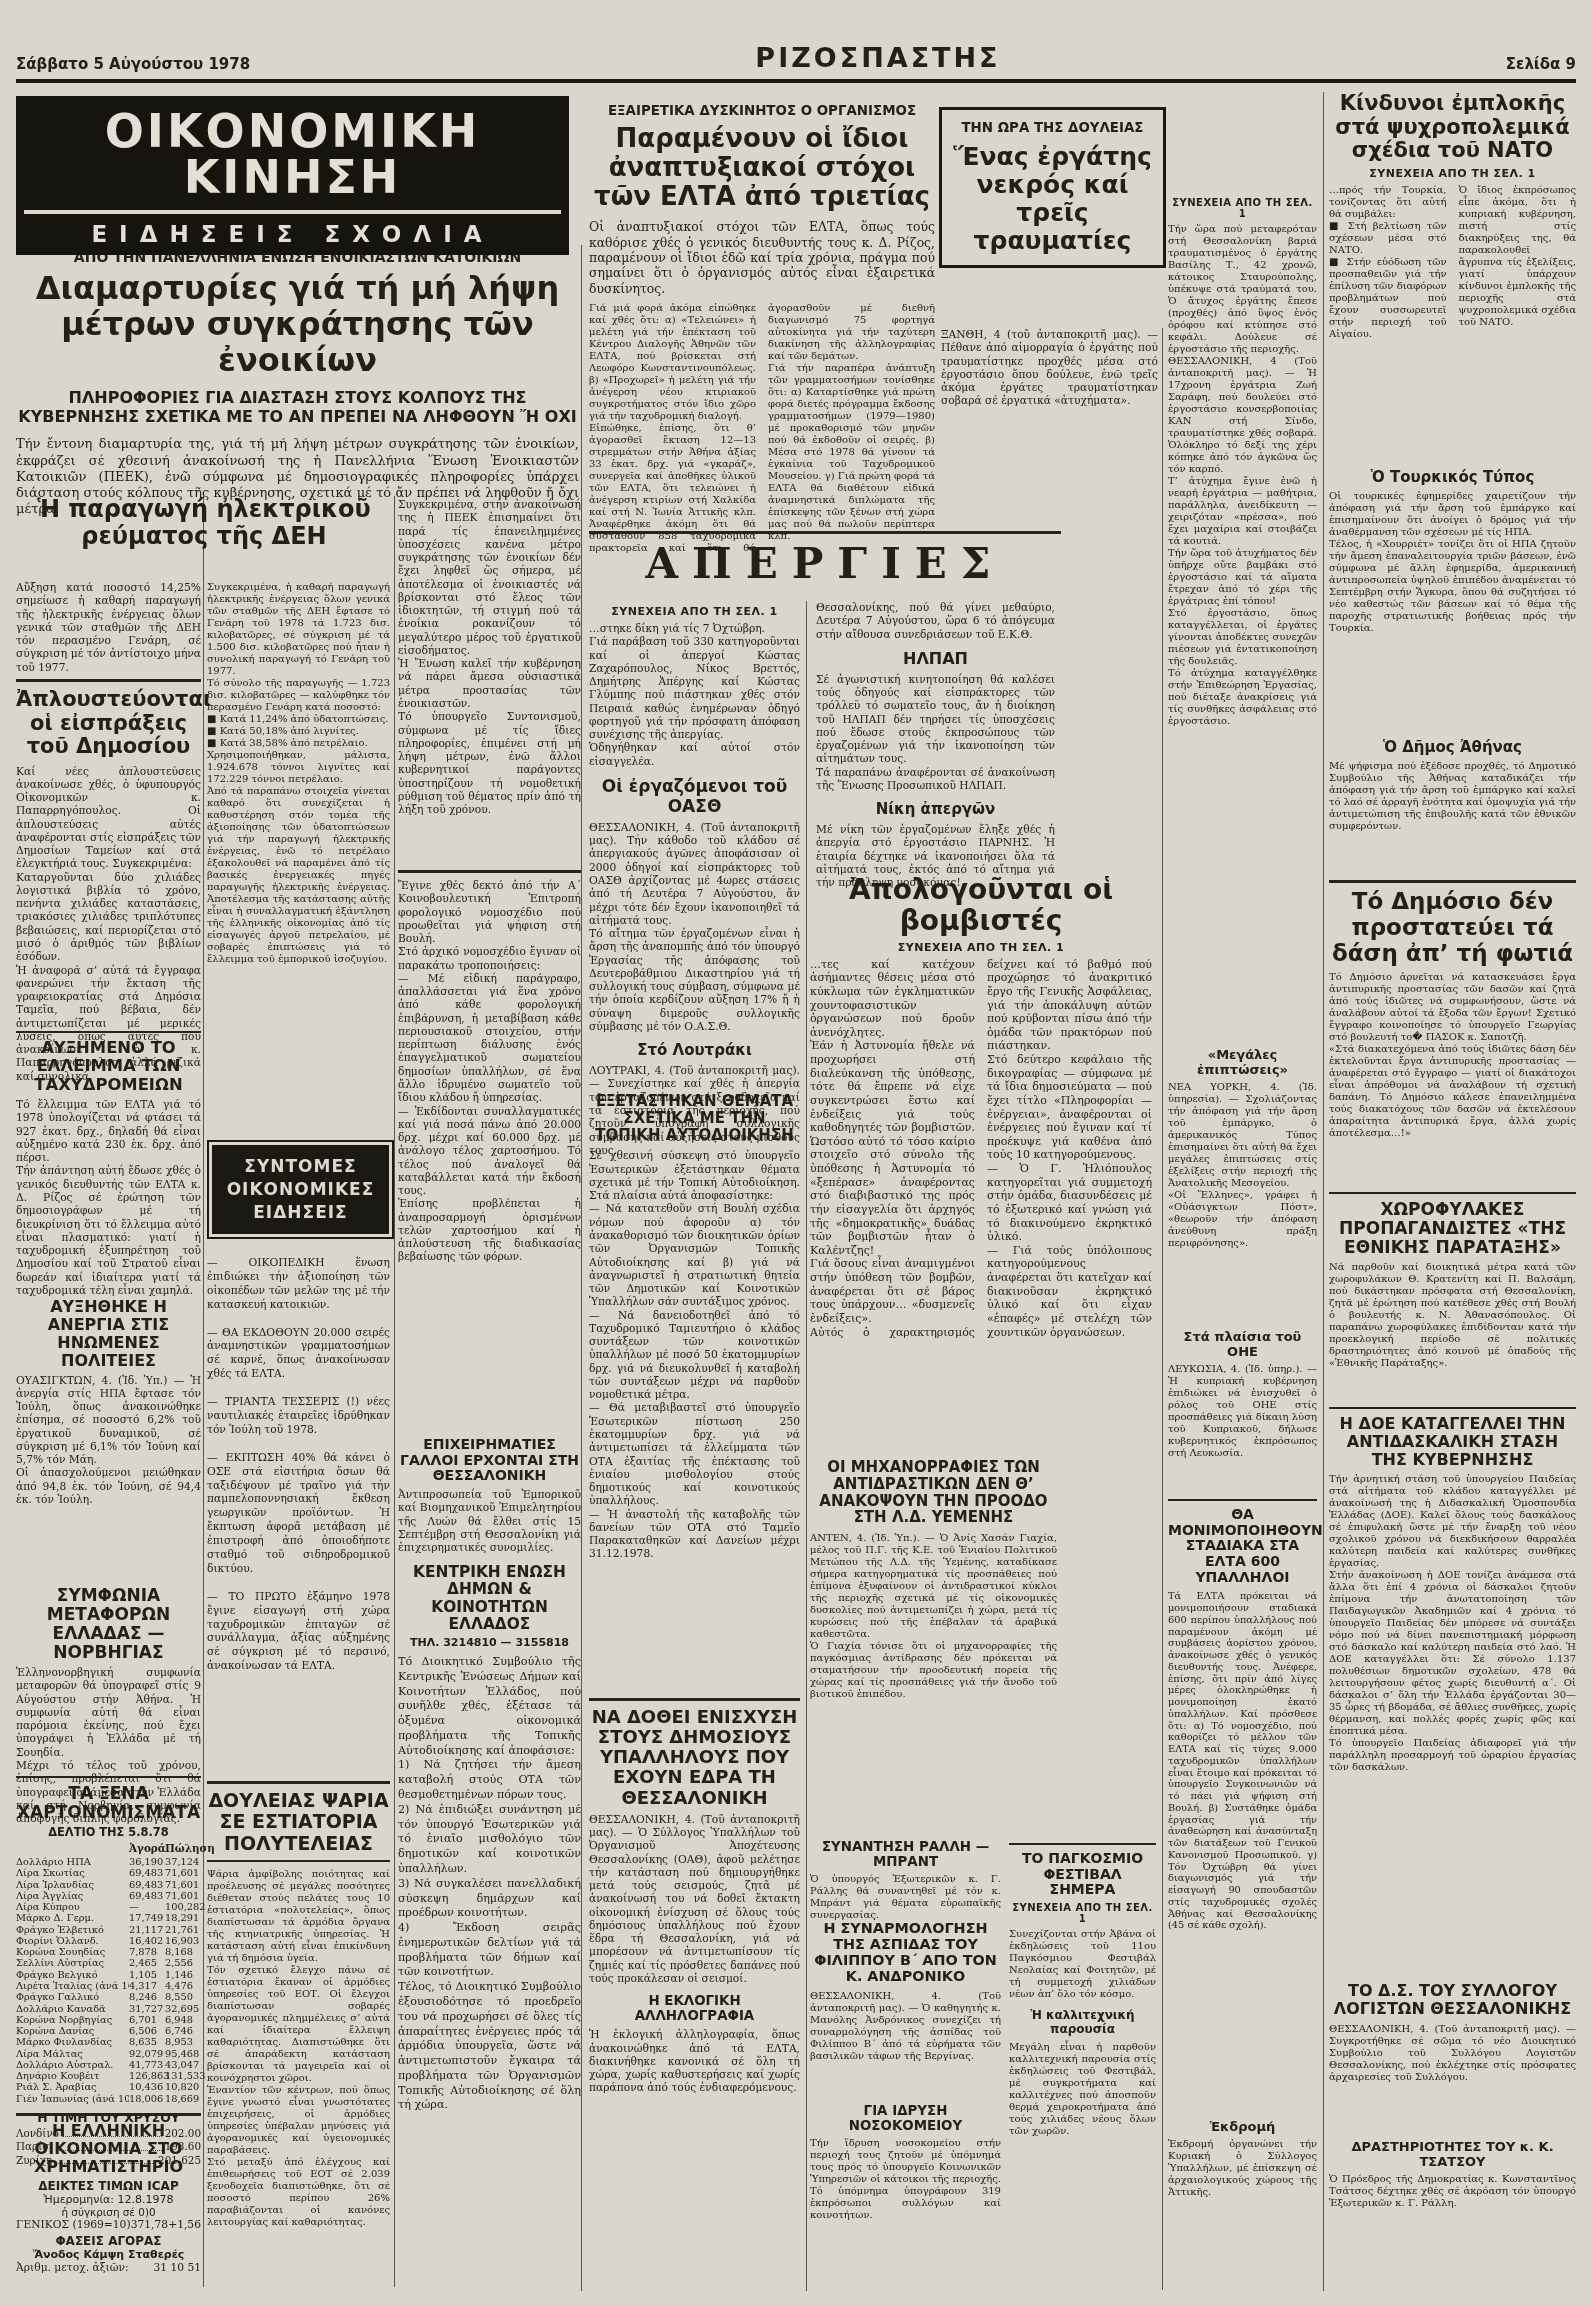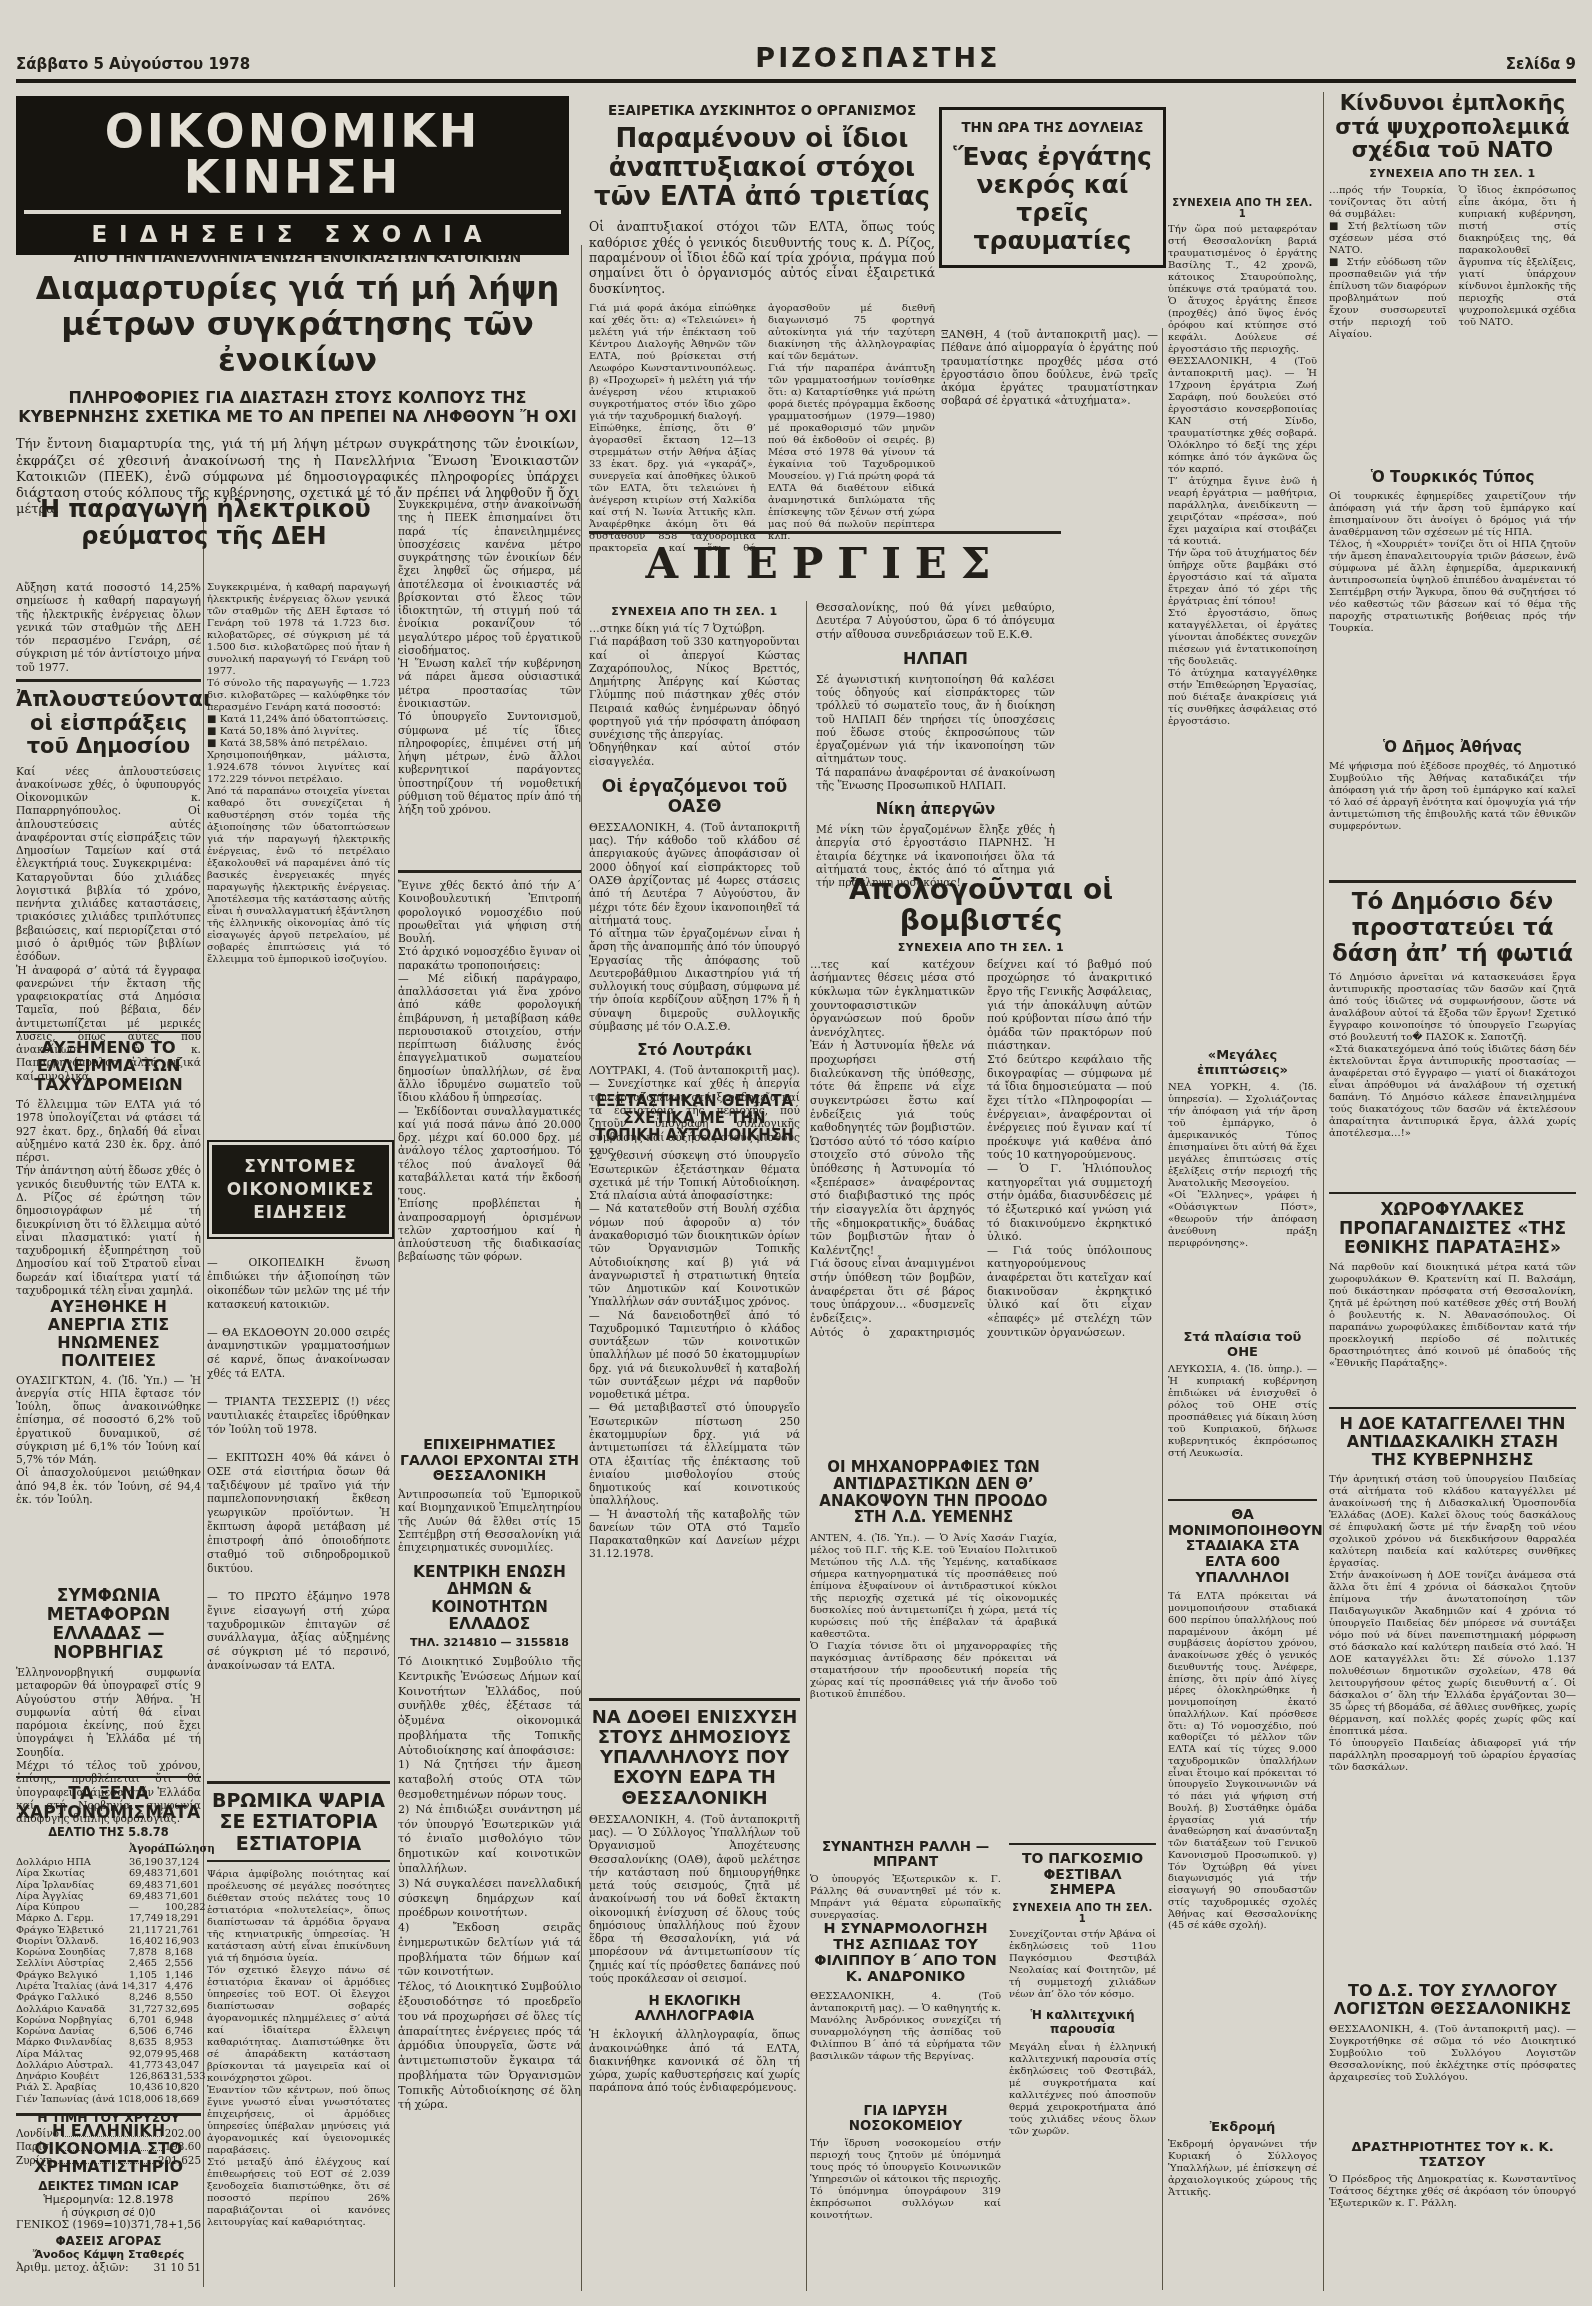--- a/index.html
+++ b/index.html
@@ -277,21 +277,21 @@
 — ΘΑ ΕΚΔΟΘΟΥΝ 20.000 σειρές ἀναμνηστικῶν γραμματοσήμων σέ καρνέ, ὅπως ἀνακοίνωσαν χθές τά ΕΛΤΑ.
 
 — ΤΡΙΑΝΤΑ ΤΕΣΣΕΡΙΣ (!) νέες ναυτιλιακές ἑταιρεῖες ἱδρύθηκαν τόν Ἰούλη τοῦ 1978.
 
 — ΕΚΠΤΩΣΗ 40% θά κάνει ὁ ΟΣΕ στά εἰσιτήρια ὅσων θά ταξιδέψουν μέ τραῖνο γιά τήν παμπελοποννησιακή ἔκθεση γεωργικῶν προϊόντων. Ἡ ἔκπτωση ἀφορᾶ μετάβαση μέ ἐπιστροφή ἀπό ὁποιοδήποτε σταθμό τοῦ σιδηροδρομικοῦ δικτύου.
 
 — ΤΟ ΠΡΩΤΟ ἑξάμηνο 1978 ἔγινε εἰσαγωγή στή χώρα ταχυδρομικῶν ἐπιταγῶν σέ συνάλλαγμα, ἀξίας αὐξημένης σέ σύγκριση μέ τό περσινό, ἀνακοίνωσαν τά ΕΛΤΑ.</div>
 
   <div class="blk" style="left:207px;top:1775px;width:183px">
     <div class="thickrule"></div>
-    <div class="hd" style="font-size:19px;margin:5px 0">ΒΡΩΜΙΚΑ ΨΑΡΙΑ ΣΕ ΕΣΤΙΑΤΟΡΙΑ ΕΣΤΙΑΤΟΡΙΑ</div>
+    <div class="hd" style="font-size:19px;margin:5px 0">ΔΟΥΛΕΙΑΣ ΨΑΡΙΑ ΣΕ ΕΣΤΙΑΤΟΡΙΑ ΠΟΛΥΤΕΛΕΙΑΣ</div>
     <div class="rule"></div>
     <div class="body sm">Ψάρια ἀμφίβολης ποιότητας καί προέλευσης σέ μεγάλες ποσότητες διέθεταν στούς πελάτες τους 10 ἑστιατόρια «πολυτελείας», ὅπως διαπίστωσαν τά ἁρμόδια ὄργανα τῆς κτηνιατρικῆς ὑπηρεσίας. Ἡ κατάσταση αὐτή εἶναι ἐπικίνδυνη γιά τή δημόσια ὑγεία.
 Τόν σχετικό ἔλεγχο πάνω σέ ἑστιατόρια ἔκαναν οἱ ἁρμόδιες ὑπηρεσίες τοῦ ΕΟΤ. Οἱ ἔλεγχοι διαπίστωσαν σοβαρές ἀγορανομικές πλημμέλειες σ’ αὐτά καί ἰδιαίτερα ἔλλειψη καθαριότητας. Διαπιστώθηκε ὅτι σέ ἀπαράδεκτη κατάσταση βρίσκονται τά μαγειρεῖα καί οἱ κοινόχρηστοι χῶροι.
 Ἐναντίον τῶν κέντρων, πού ὅπως ἔγινε γνωστό εἶναι γνωστότατες ἐπιχειρήσεις, οἱ ἁρμόδιες ὑπηρεσίες ὑπέβαλαν μηνύσεις γιά ἀγορανομικές καί ὑγειονομικές παραβάσεις.
 Στό μεταξύ ἀπό ἐλέγχους καί ἐπιθεωρήσεις τοῦ ΕΟΤ σέ 2.039 ξενοδοχεῖα διαπιστώθηκε, ὅτι σέ ποσοστό περίπου 26% παραβιάζονται οἱ κανόνες λειτουργίας καί καθαριότητας.</div>
   </div>
 
   <div class="blk body" style="left:398px;top:498px;width:183px">Συγκεκριμένα, στήν ἀνακοίνωσή της ἡ ΠΕΕΚ ἐπισημαίνει ὅτι παρά τίς ἐπανειλημμένες ὑποσχέσεις κανένα μέτρο συγκράτησης τῶν ἐνοικίων δέν ἔχει ληφθεῖ ὥς σήμερα, μέ ἀποτέλεσμα οἱ ἐνοικιαστές νά βρίσκονται στό ἔλεος τῶν ἰδιοκτητῶν, τή στιγμή πού τά ἐνοίκια ροκανίζουν τό μεγαλύτερο μέρος τοῦ ἐργατικοῦ εἰσοδήματος.
 Ἡ Ἕνωση καλεῖ τήν κυβέρνηση νά πάρει ἄμεσα οὐσιαστικά μέτρα προστασίας τῶν ἐνοικιαστῶν.
 Τό ὑπουργεῖο Συντονισμοῦ, σύμφωνα μέ τίς ἴδιες πληροφορίες, ἐπιμένει στή μή λήψη μέτρων, ἐνῶ ἄλλοι κυβερνητικοί παράγοντες ὑποστηρίζουν τή νομοθετική ρύθμιση τοῦ θέματος πρίν ἀπό τή λήξη τοῦ χρόνου.</div>
@@ -411,21 +411,21 @@
     <div class="sub" style="font-size:13.4px;margin:0 0 4px">ΓΙΑ ΙΔΡΥΣΗ ΝΟΣΟΚΟΜΕΙΟΥ</div>
     <div class="body sm">Τήν ἵδρυση νοσοκομείου στήν περιοχή τους ζητοῦν μέ ὑπόμνημά τους πρός τό ὑπουργεῖο Κοινωνικῶν Ὑπηρεσιῶν οἱ κάτοικοι τῆς περιοχῆς. Τό ὑπόμνημα ὑπογράφουν 319 ἐκπρόσωποι συλλόγων καί κοινοτήτων.</div>
   </div>
 
   <div class="blk" style="left:1009px;top:1837px;width:147px">
     <div class="rule"></div>
     <div class="hd" style="font-size:14px">ΤΟ ΠΑΓΚΟΣΜΙΟ ΦΕΣΤΙΒΑΛ ΣΗΜΕΡΑ</div>
     <div class="cont" style="font-size:10px">ΣΥΝΕΧΕΙΑ ΑΠΟ ΤΗ ΣΕΛ. 1</div>
     <div class="body sm">Συνεχίζονται στήν Ἀβάνα οἱ ἐκδηλώσεις τοῦ 11ου Παγκόσμιου Φεστιβάλ Νεολαίας καί Φοιτητῶν, μέ τή συμμετοχή χιλιάδων νέων ἀπ’ ὅλο τόν κόσμο.</div>
     <div class="sub" style="font-size:12px">Ἡ καλλιτεχνική παρουσία</div>
-    <div class="body sm">Μεγάλη εἶναι ἡ ἑλληνική καλλιτεχνική παρουσία στίς ἐκδηλώσεις τοῦ Φεστιβάλ, μέ συγκροτήματα καί καλλιτέχνες πού ἀποσποῦν θερμά χειροκροτήματα ἀπό τούς χιλιάδες νέους ὅλων τῶν χωρῶν.</div>
+    <div class="body sm">Μεγάλη εἶναι ἡ παρθοῦν καλλιτεχνική παρουσία στίς ἐκδηλώσεις τοῦ Φεστιβάλ, μέ συγκροτήματα καί καλλιτέχνες πού ἀποσποῦν θερμά χειροκροτήματα ἀπό τούς χιλιάδες νέους ὅλων τῶν χωρῶν.</div>
   </div>
 
   <div class="blk" style="left:1168px;top:193px;width:149px">
     <div class="cont" style="font-size:10px">ΣΥΝΕΧΕΙΑ ΑΠΟ ΤΗ ΣΕΛ. 1</div>
     <div class="body sm">Τήν ὥρα πού μεταφερόταν στή Θεσσαλονίκη βαριά τραυματισμένος ὁ ἐργάτης Βασίλης Τ., 42 χρονῶ, κάτοικος Σταυρούπολης, ὑπέκυψε στά τραύματά του. Ὁ ἄτυχος ἐργάτης ἔπεσε (προχθές) ἀπό ὕψος ἑνός ὀρόφου καί κτύπησε στό κεφάλι. Δούλευε σέ ἐργοστάσιο τῆς περιοχῆς.
 ΘΕΣΣΑΛΟΝΙΚΗ, 4 (Τοῦ ἀνταποκριτῆ μας). — Ἡ 17χρονη ἐργάτρια Ζωή Σαράφη, πού δουλεύει στό ἐργοστάσιο κονσερβοποιίας ΚΑΝ στή Σίνδο, τραυματίστηκε χθές σοβαρά. Ὁλόκληρο τό δεξί της χέρι κόπηκε ἀπό τόν ἀγκῶνα ὥς τόν καρπό.
 Τ’ ἀτύχημα ἔγινε ἐνῶ ἡ νεαρή ἐργάτρια — μαθήτρια, παράλληλα, ἀνειδίκευτη — χειριζόταν «πρέσσα», πού ἔχει μαχαίρια καί στοιβάζει τά κουτιά.
 Τήν ὥρα τοῦ ἀτυχήματος δέν ὑπῆρχε οὔτε βαμβάκι στό ἐργοστάσιο καί τά αἵματα ἔτρεχαν ἀπό τό χέρι τῆς ἐργάτριας ἐπί τόπου!
 Στό ἐργοστάσιο, ὅπως καταγγέλλεται, οἱ ἐργάτες γίνονται ἀποδέκτες συνεχῶν πιέσεων γιά ἐντατικοποίηση τῆς δουλειᾶς.
 Τό ἀτύχημα καταγγέλθηκε στήν Ἐπιθεώρηση Ἐργασίας, πού διέταξε ἀνακρίσεις γιά τίς συνθῆκες ἀσφάλειας στό ἐργοστάσιο.</div>

